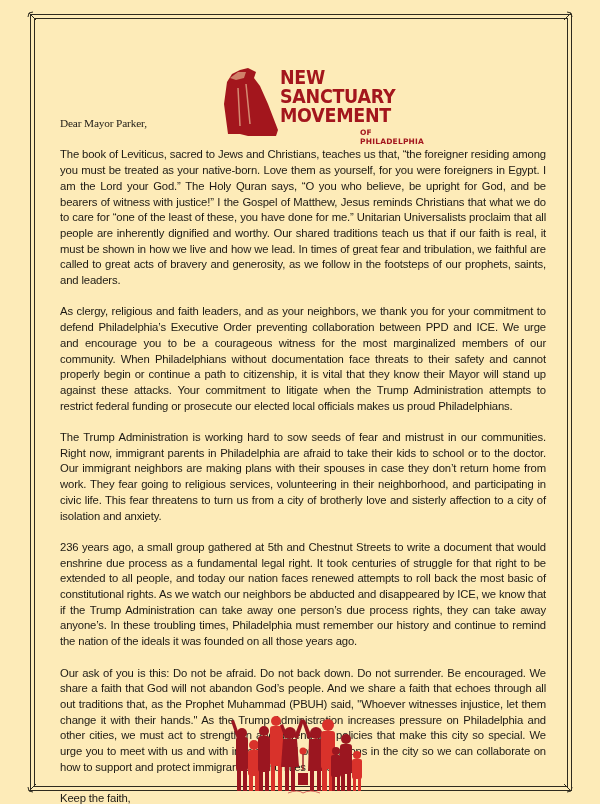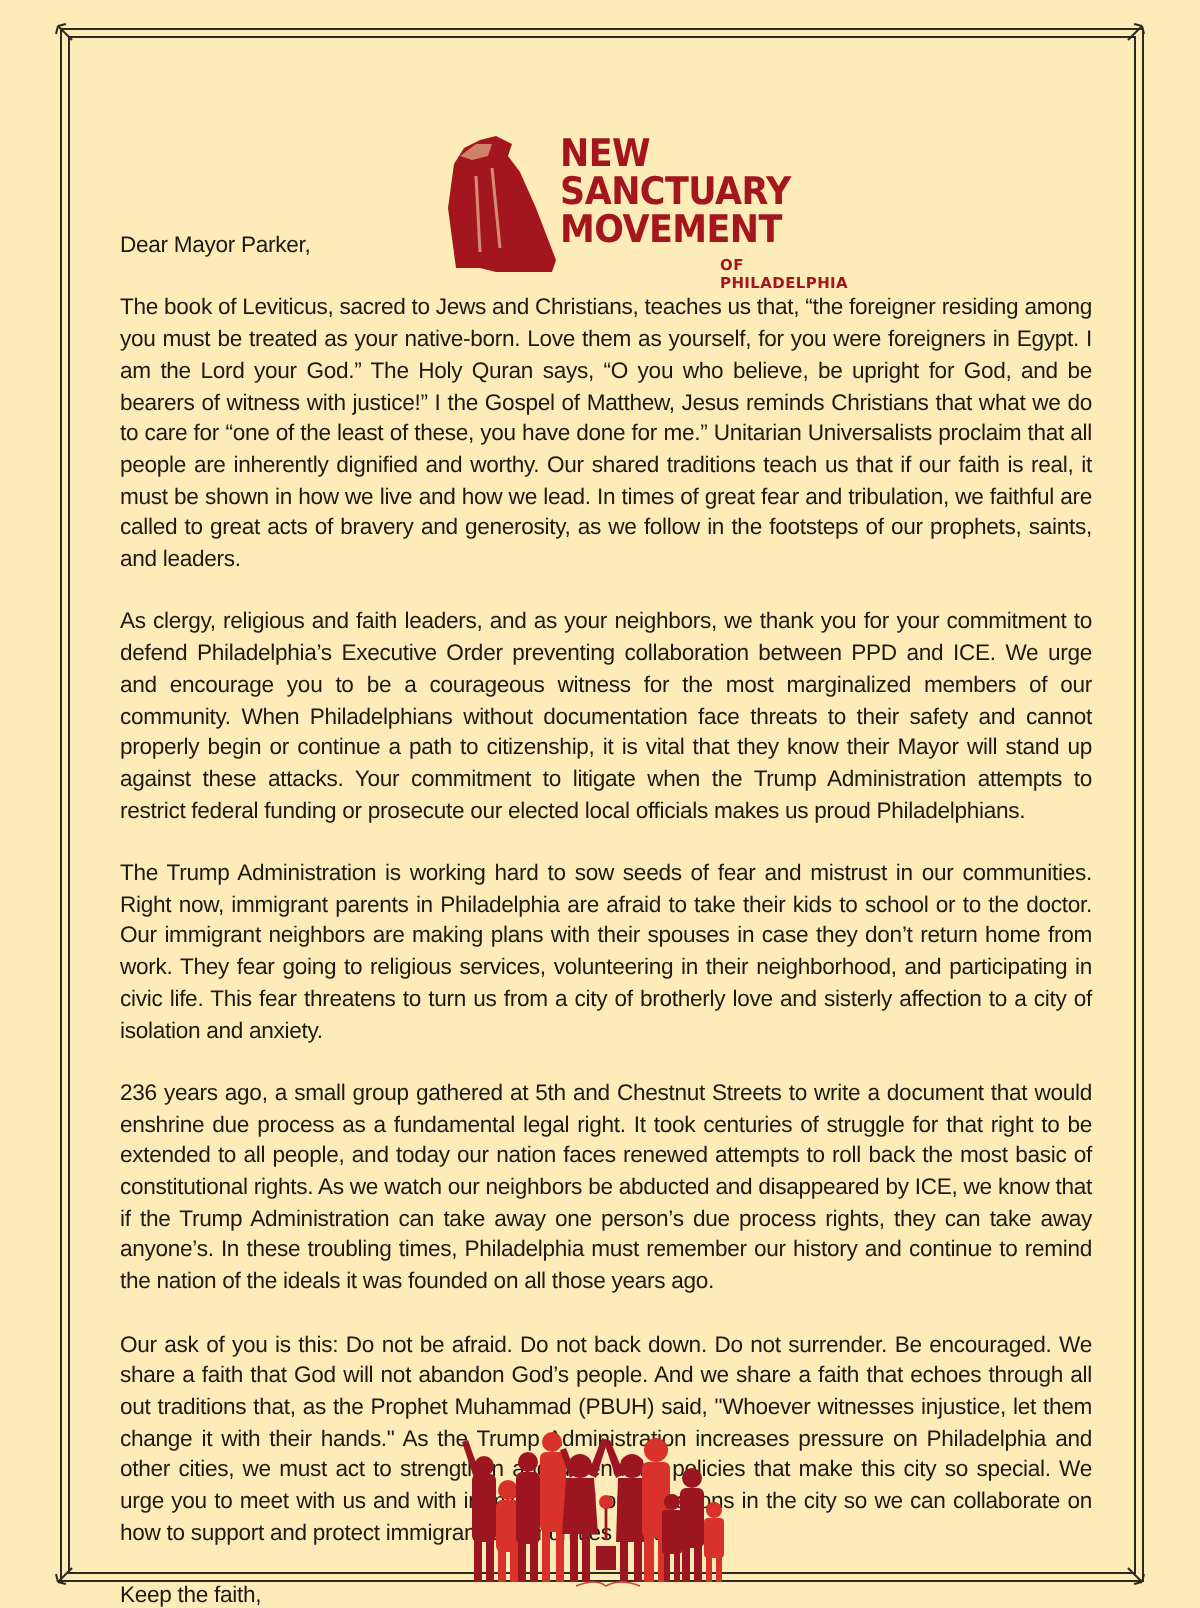--- a/index.html
+++ b/index.html
@@ -36,21 +36,21 @@
     font-size: 7.5px; letter-spacing: 0.2px; padding-left: 32px;
   }
   .letter {
     position: absolute; left: 60px; top: 116px; width: 486px;
     color: #1d1a14;
     font-family: "Liberation Sans Narrow", "Liberation Sans", sans-serif;
     font-size: 11.3px; line-height: 15.7px;
     letter-spacing: -0.15px;
   }
   .letter p { margin: 0 0 15.7px 0; text-align: justify; }
-  .letter p.greeting { margin-bottom: 15.7px; }
+  .letter p.greeting { margin-bottom: 15.7px; font-family: Liberation Serif, serif; }
   .letter p.closing { margin-top: 0; }
   .people {
     position: absolute; left: 228px; top: 715px; width: 140px; height: 82px;
   }
 </style>
 </head>
 <body>
 
 <div class="frame-outer"></div>
 <div class="frame-inner"></div>

